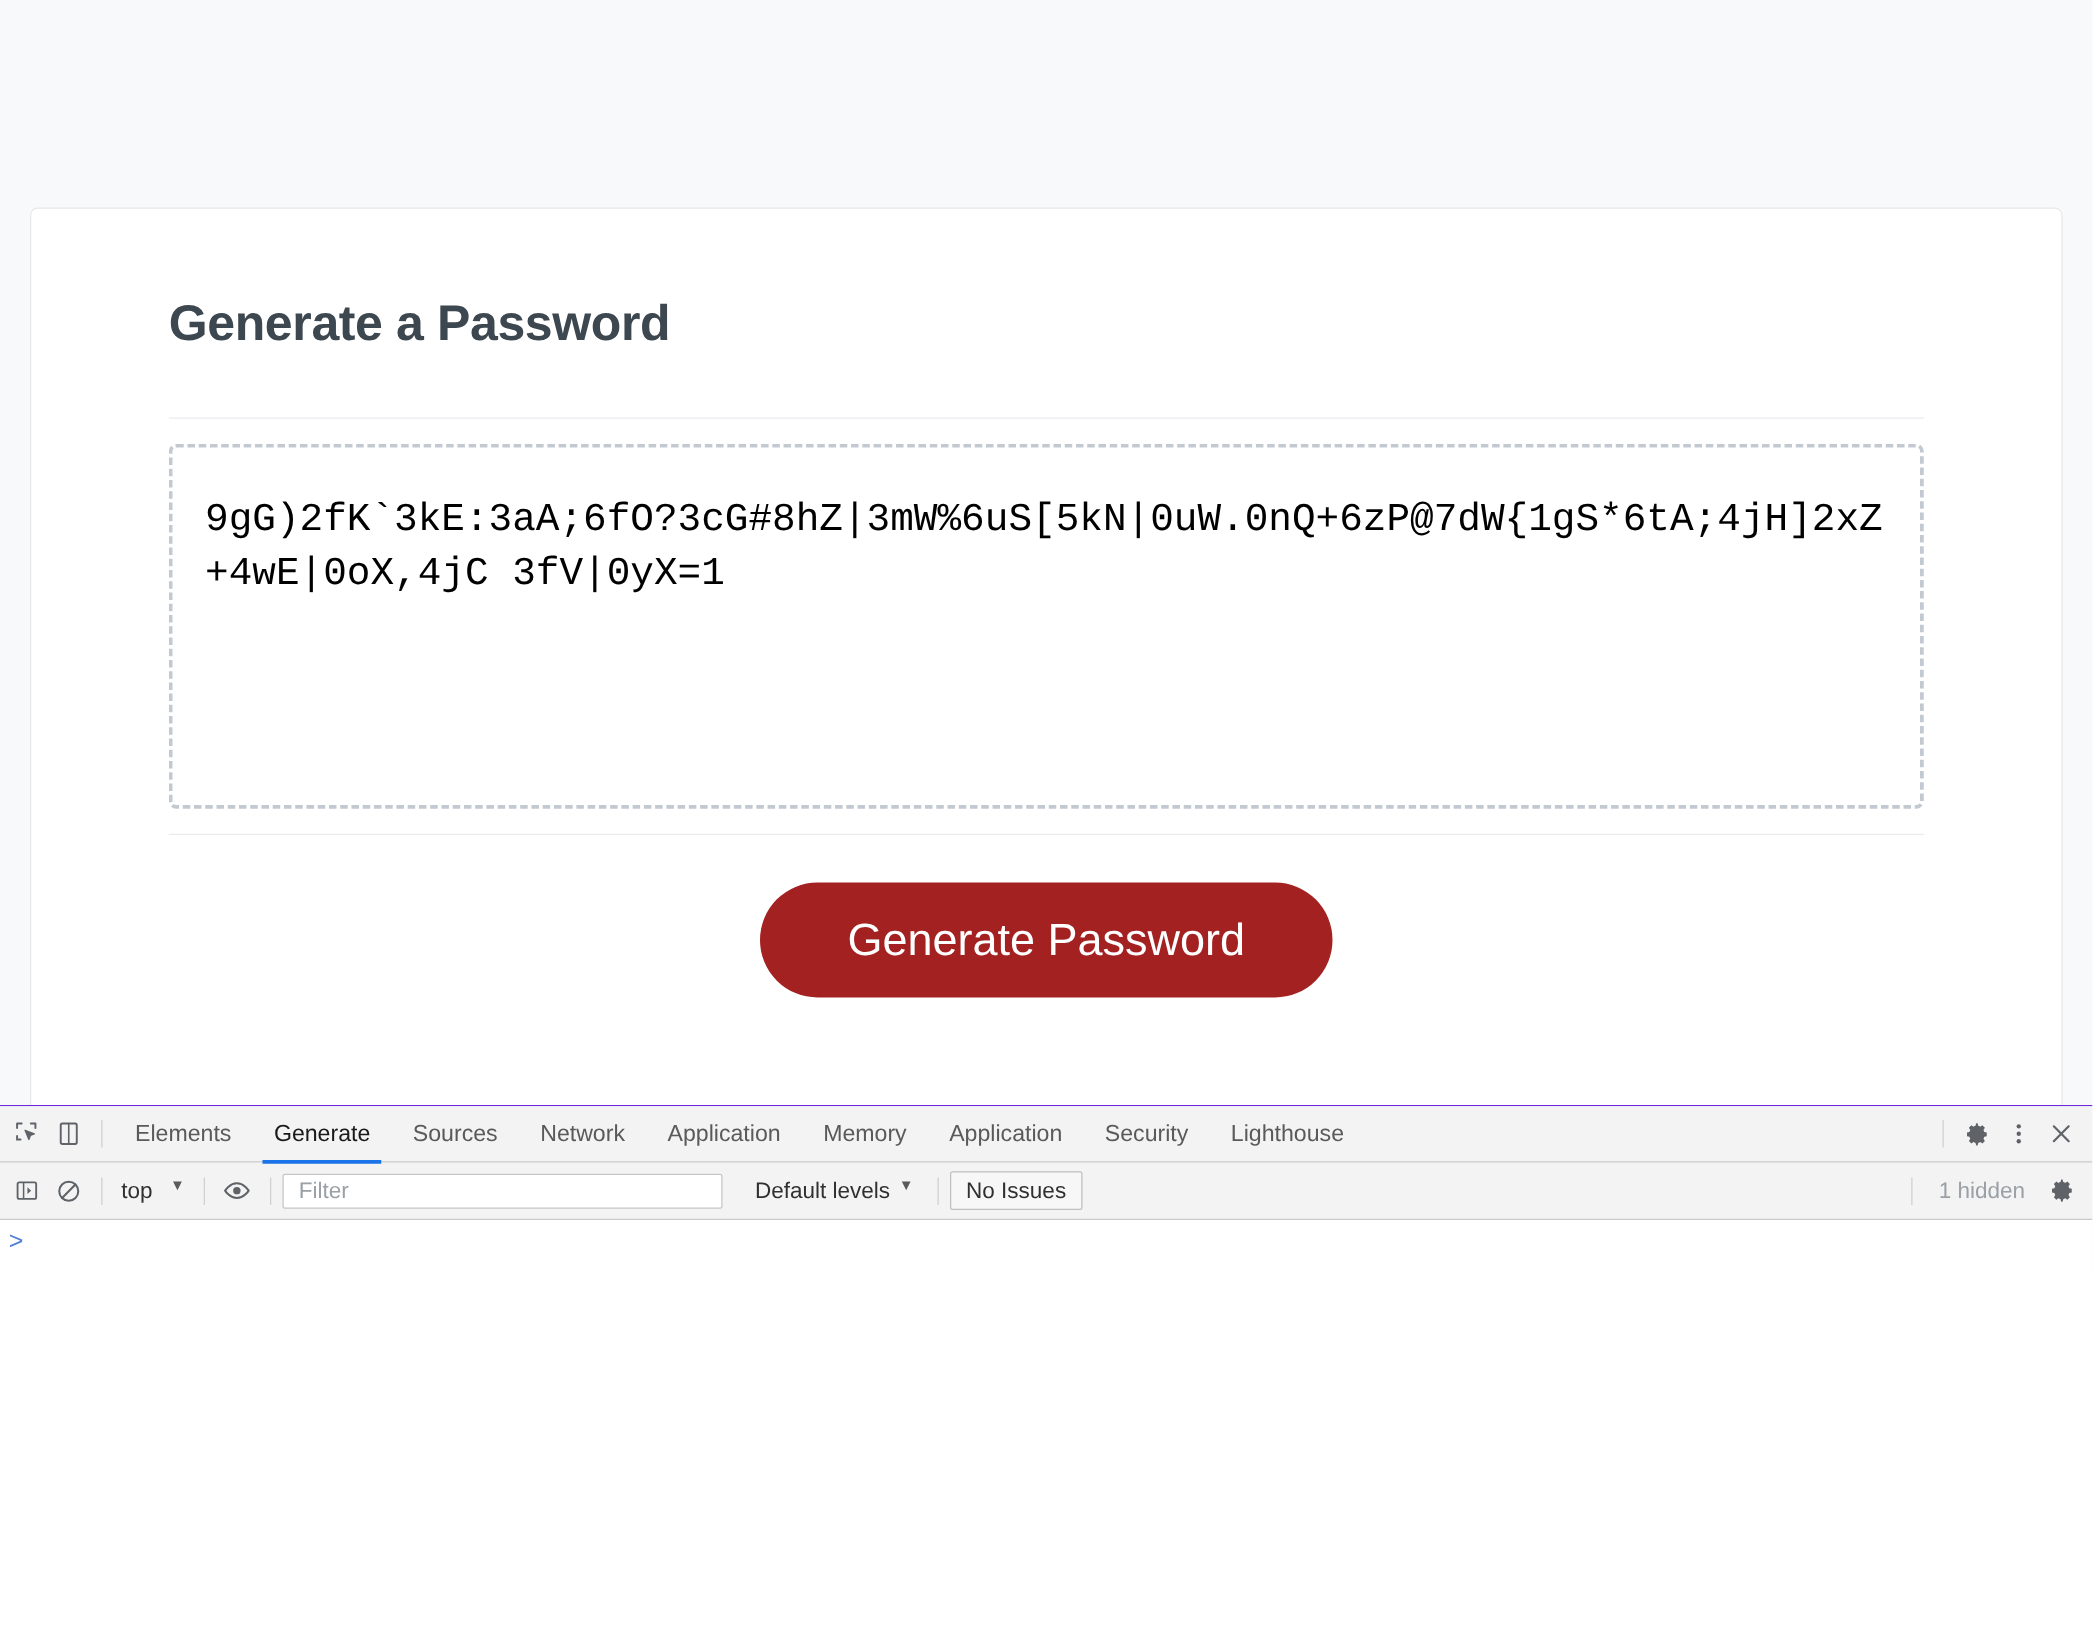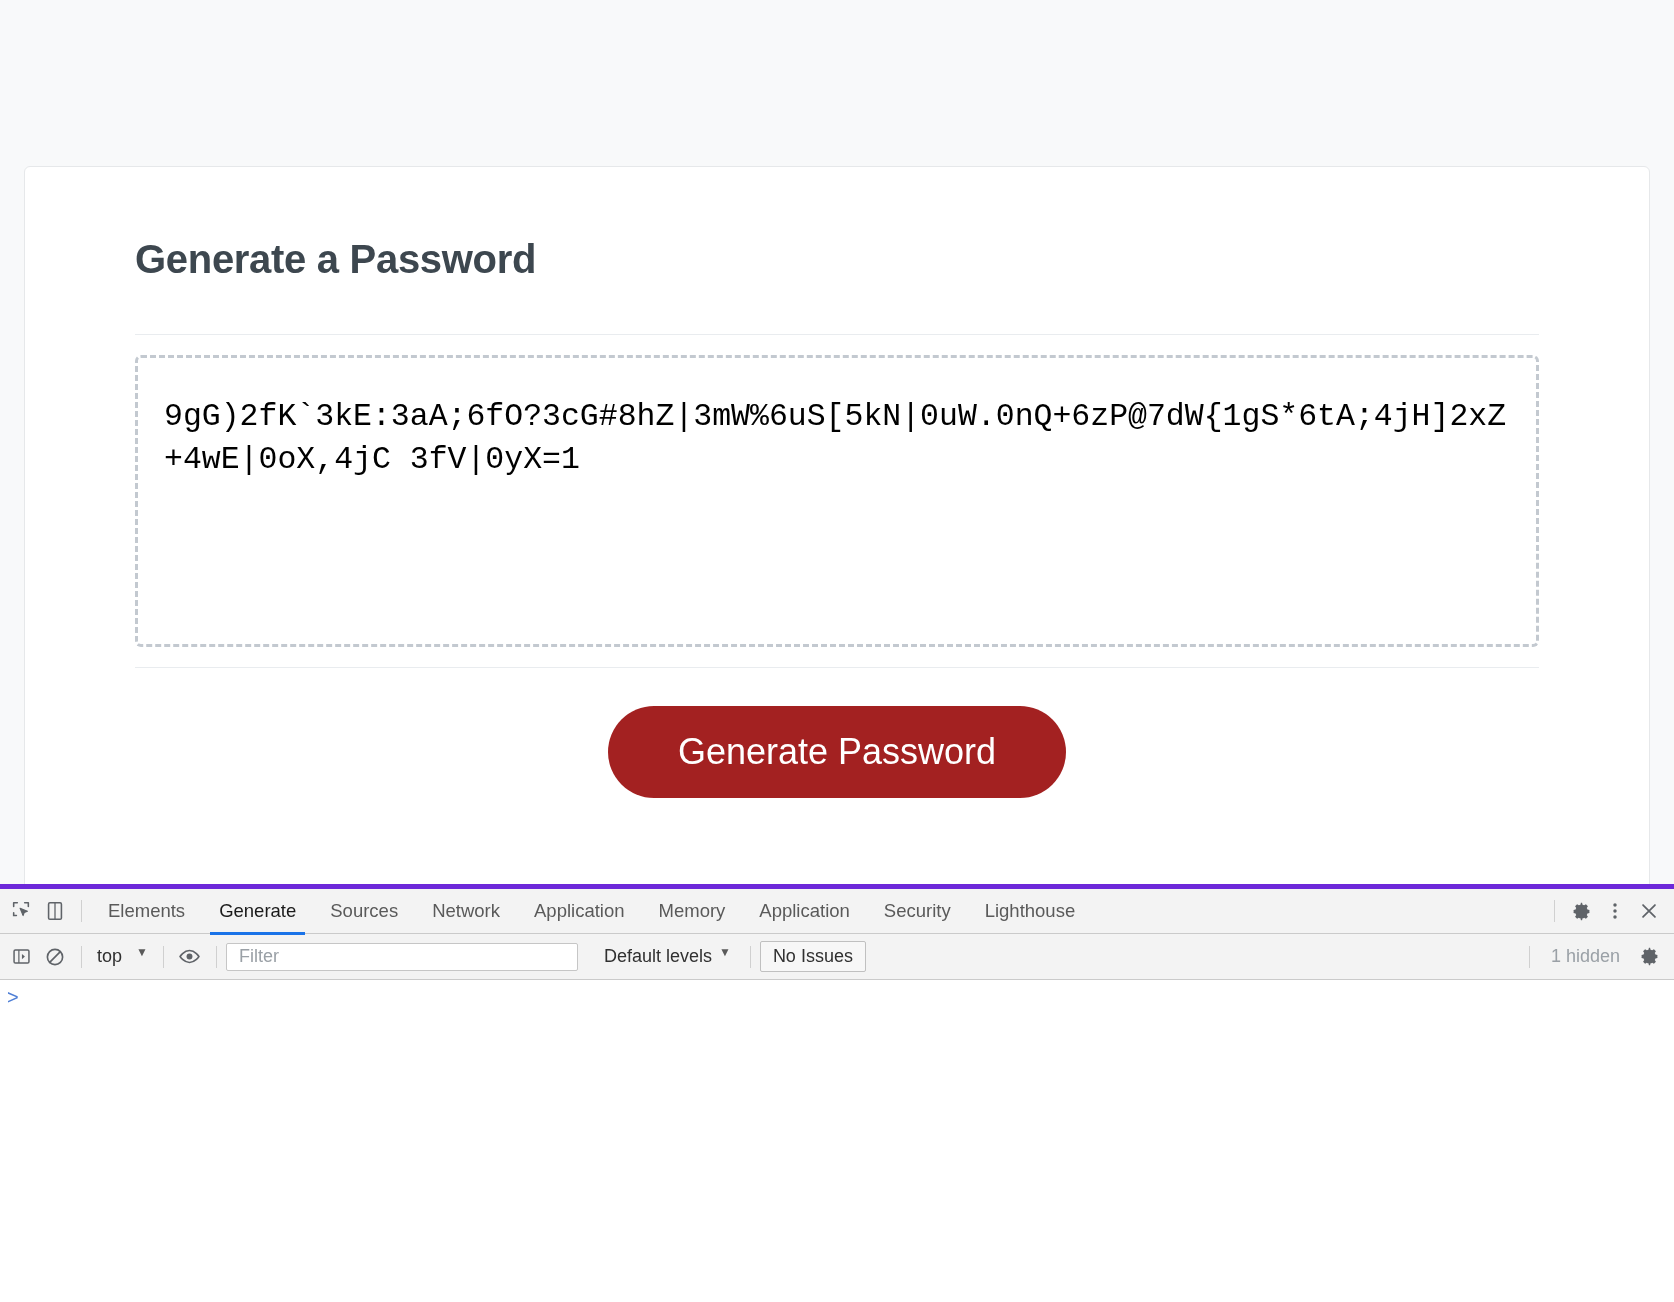--- a/index.html
+++ b/index.html
@@ -103,21 +103,21 @@
   }
 
   
   #devtools {
     position: absolute;
     left: 0;
     top: 884px;
     width: 1674px;
     height: 418px;
     background: #ffffff;
-    border-top: 5px solid #6d28d9;
+    border-top: 1px solid #6d28d9;
     font-family: "Liberation Sans", sans-serif;
   }
 
   #devtools-tabbar {
     height: 45px;
     background: #f3f3f3;
     border-bottom: 1px solid #cacaca;
     display: flex;
     align-items: center;
     padding: 0 8px 0 4px;

